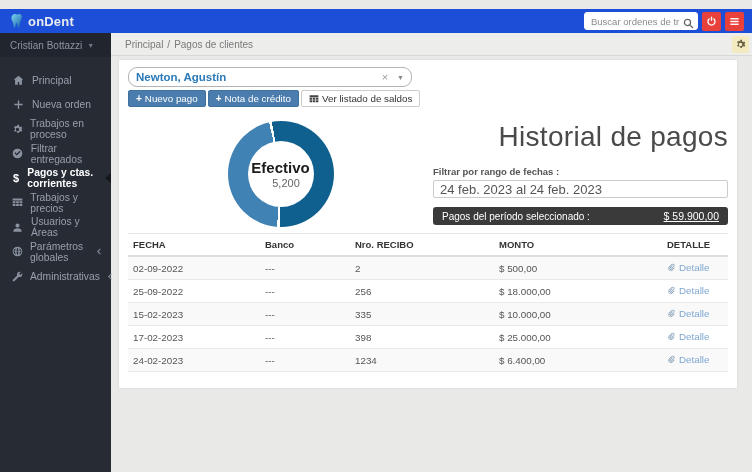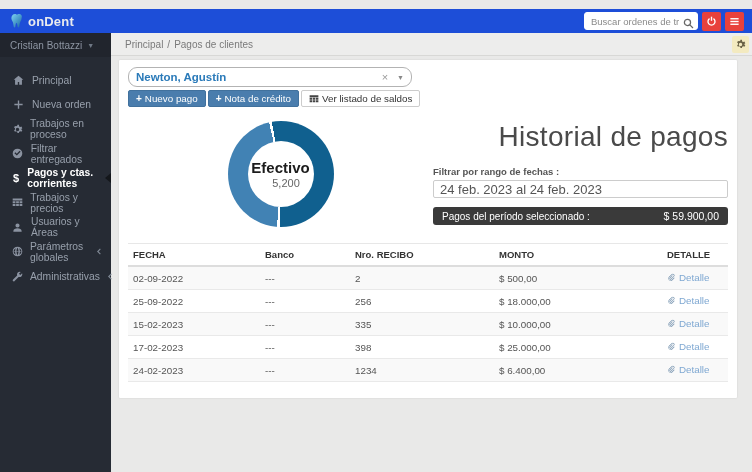--- a/index.html
+++ b/index.html
@@ -76,24 +76,24 @@
   .donut-value { font-size:11px; color:#666; margin-top:1px;padding-left:11px; }
   .right-col { flex:1; min-width:0; }
   .page-title { font-size:28px; color:#4a4a4a; font-weight:300; text-align:right;
     line-height:1.15; letter-spacing:.3px; }
   .filter-label { font-size:9.5px; color:#555; font-weight:bold; margin-top:13px; }
   .date-input { margin-top:3px; width:100%; height:18px; border:1px solid #ccc;
     border-radius:2px; font-size:13px; color:#555; padding:0 6px; background:#fff;
     outline:none; font-family:"Liberation Sans",sans-serif; }
   .period-bar { margin-top:9px; background:#3a3a3a; border-radius:3px; height:18px;
     display:flex; align-items:center; padding:0 9px; color:#fff; font-size:10px; }
-  .period-total { margin-left:auto; font-size:10.5px; }
+  .period-total { margin-left:auto; font-size:10.5px;text-decoration:underline; }
 
   
-  .pay-table { width:100%; border-collapse:collapse; margin-top:16px; }
+  .pay-table { width:100%; border-collapse:collapse; margin-top:6px; }
   .pay-table th { text-align:left; color:#333; padding:5px 5px; font-size:9.5px;
     border-bottom:2px solid #ddd; border-top:1px solid #e7e7e7; }
   .pay-table td { padding:5px 5px; color:#555; font-size:9.8px;
     border-top:1px solid #e9e9e9; }
   .pay-table tbody tr:nth-child(odd) { background:#f9f9f9; }
   .pay-table tbody tr:last-child td { border-bottom:1px solid #e9e9e9; }
   .col-fecha{width:22%} .col-banco{width:15%} .col-recibo{width:24%}
   .col-monto{width:28%} .col-detalle{width:11%}
   .dashes { color:#999; }
   .detail-link { color:#7fa8d2; display:inline-flex; align-items:center; gap:3px;

